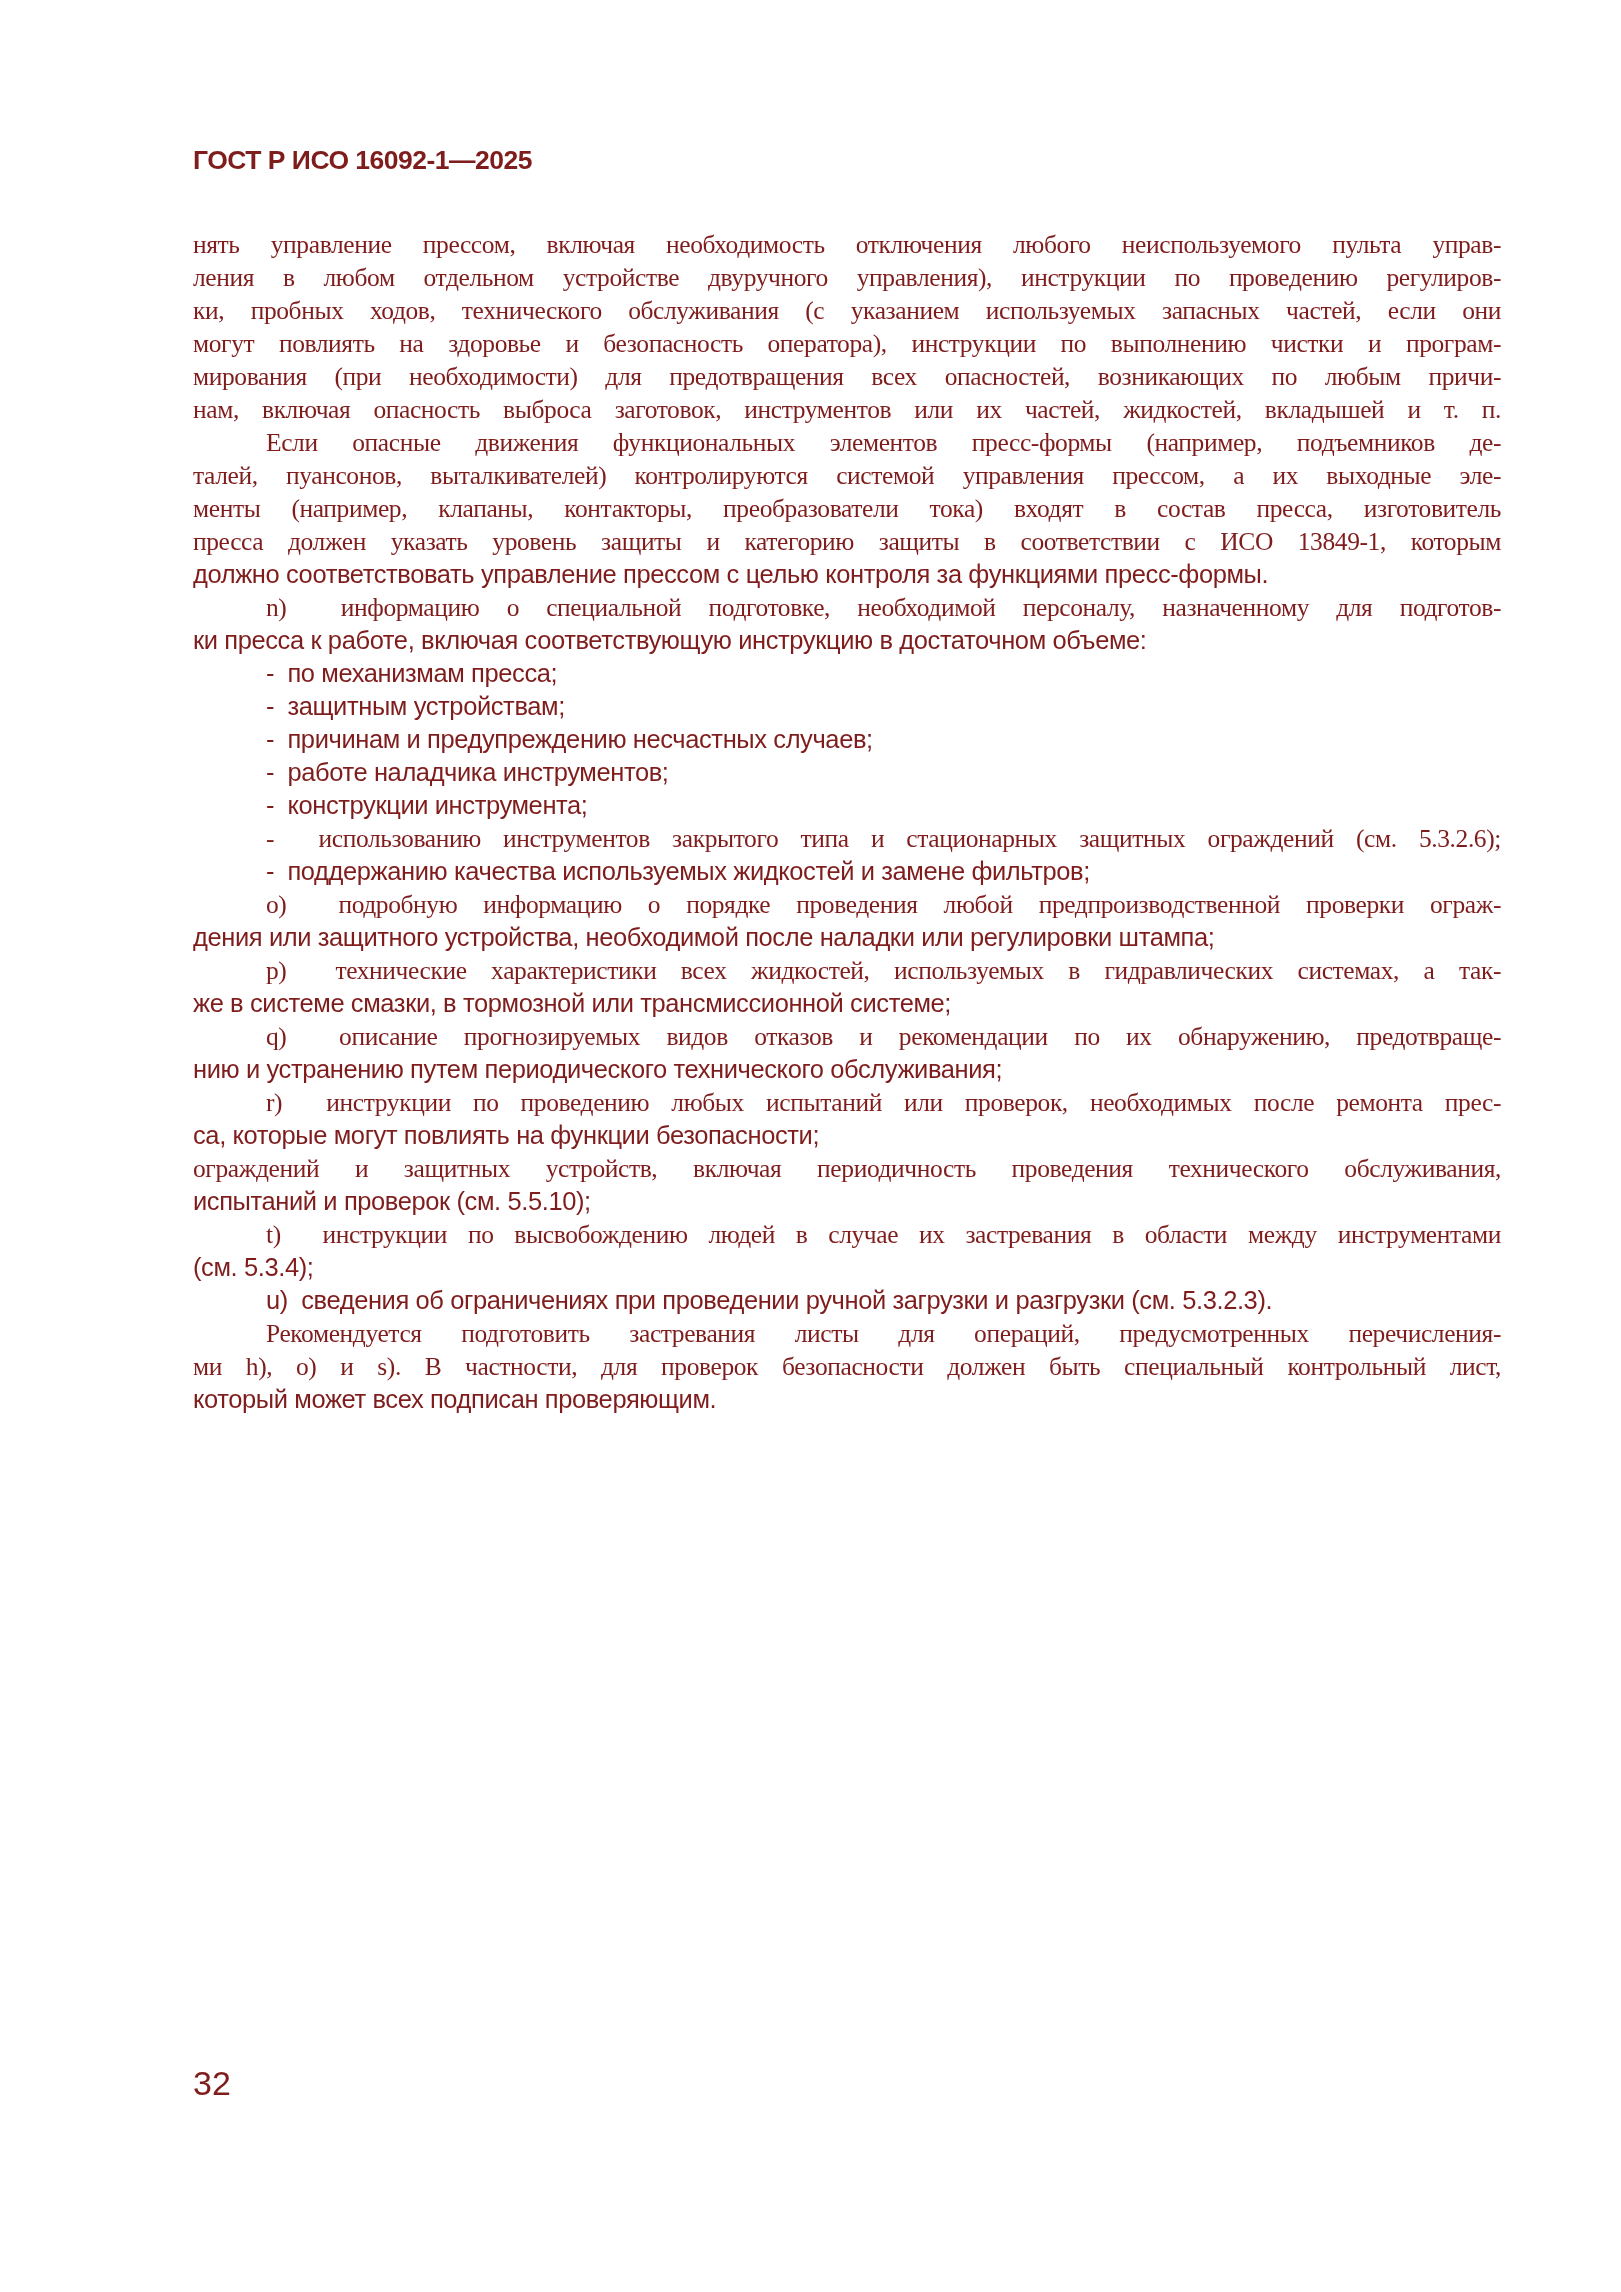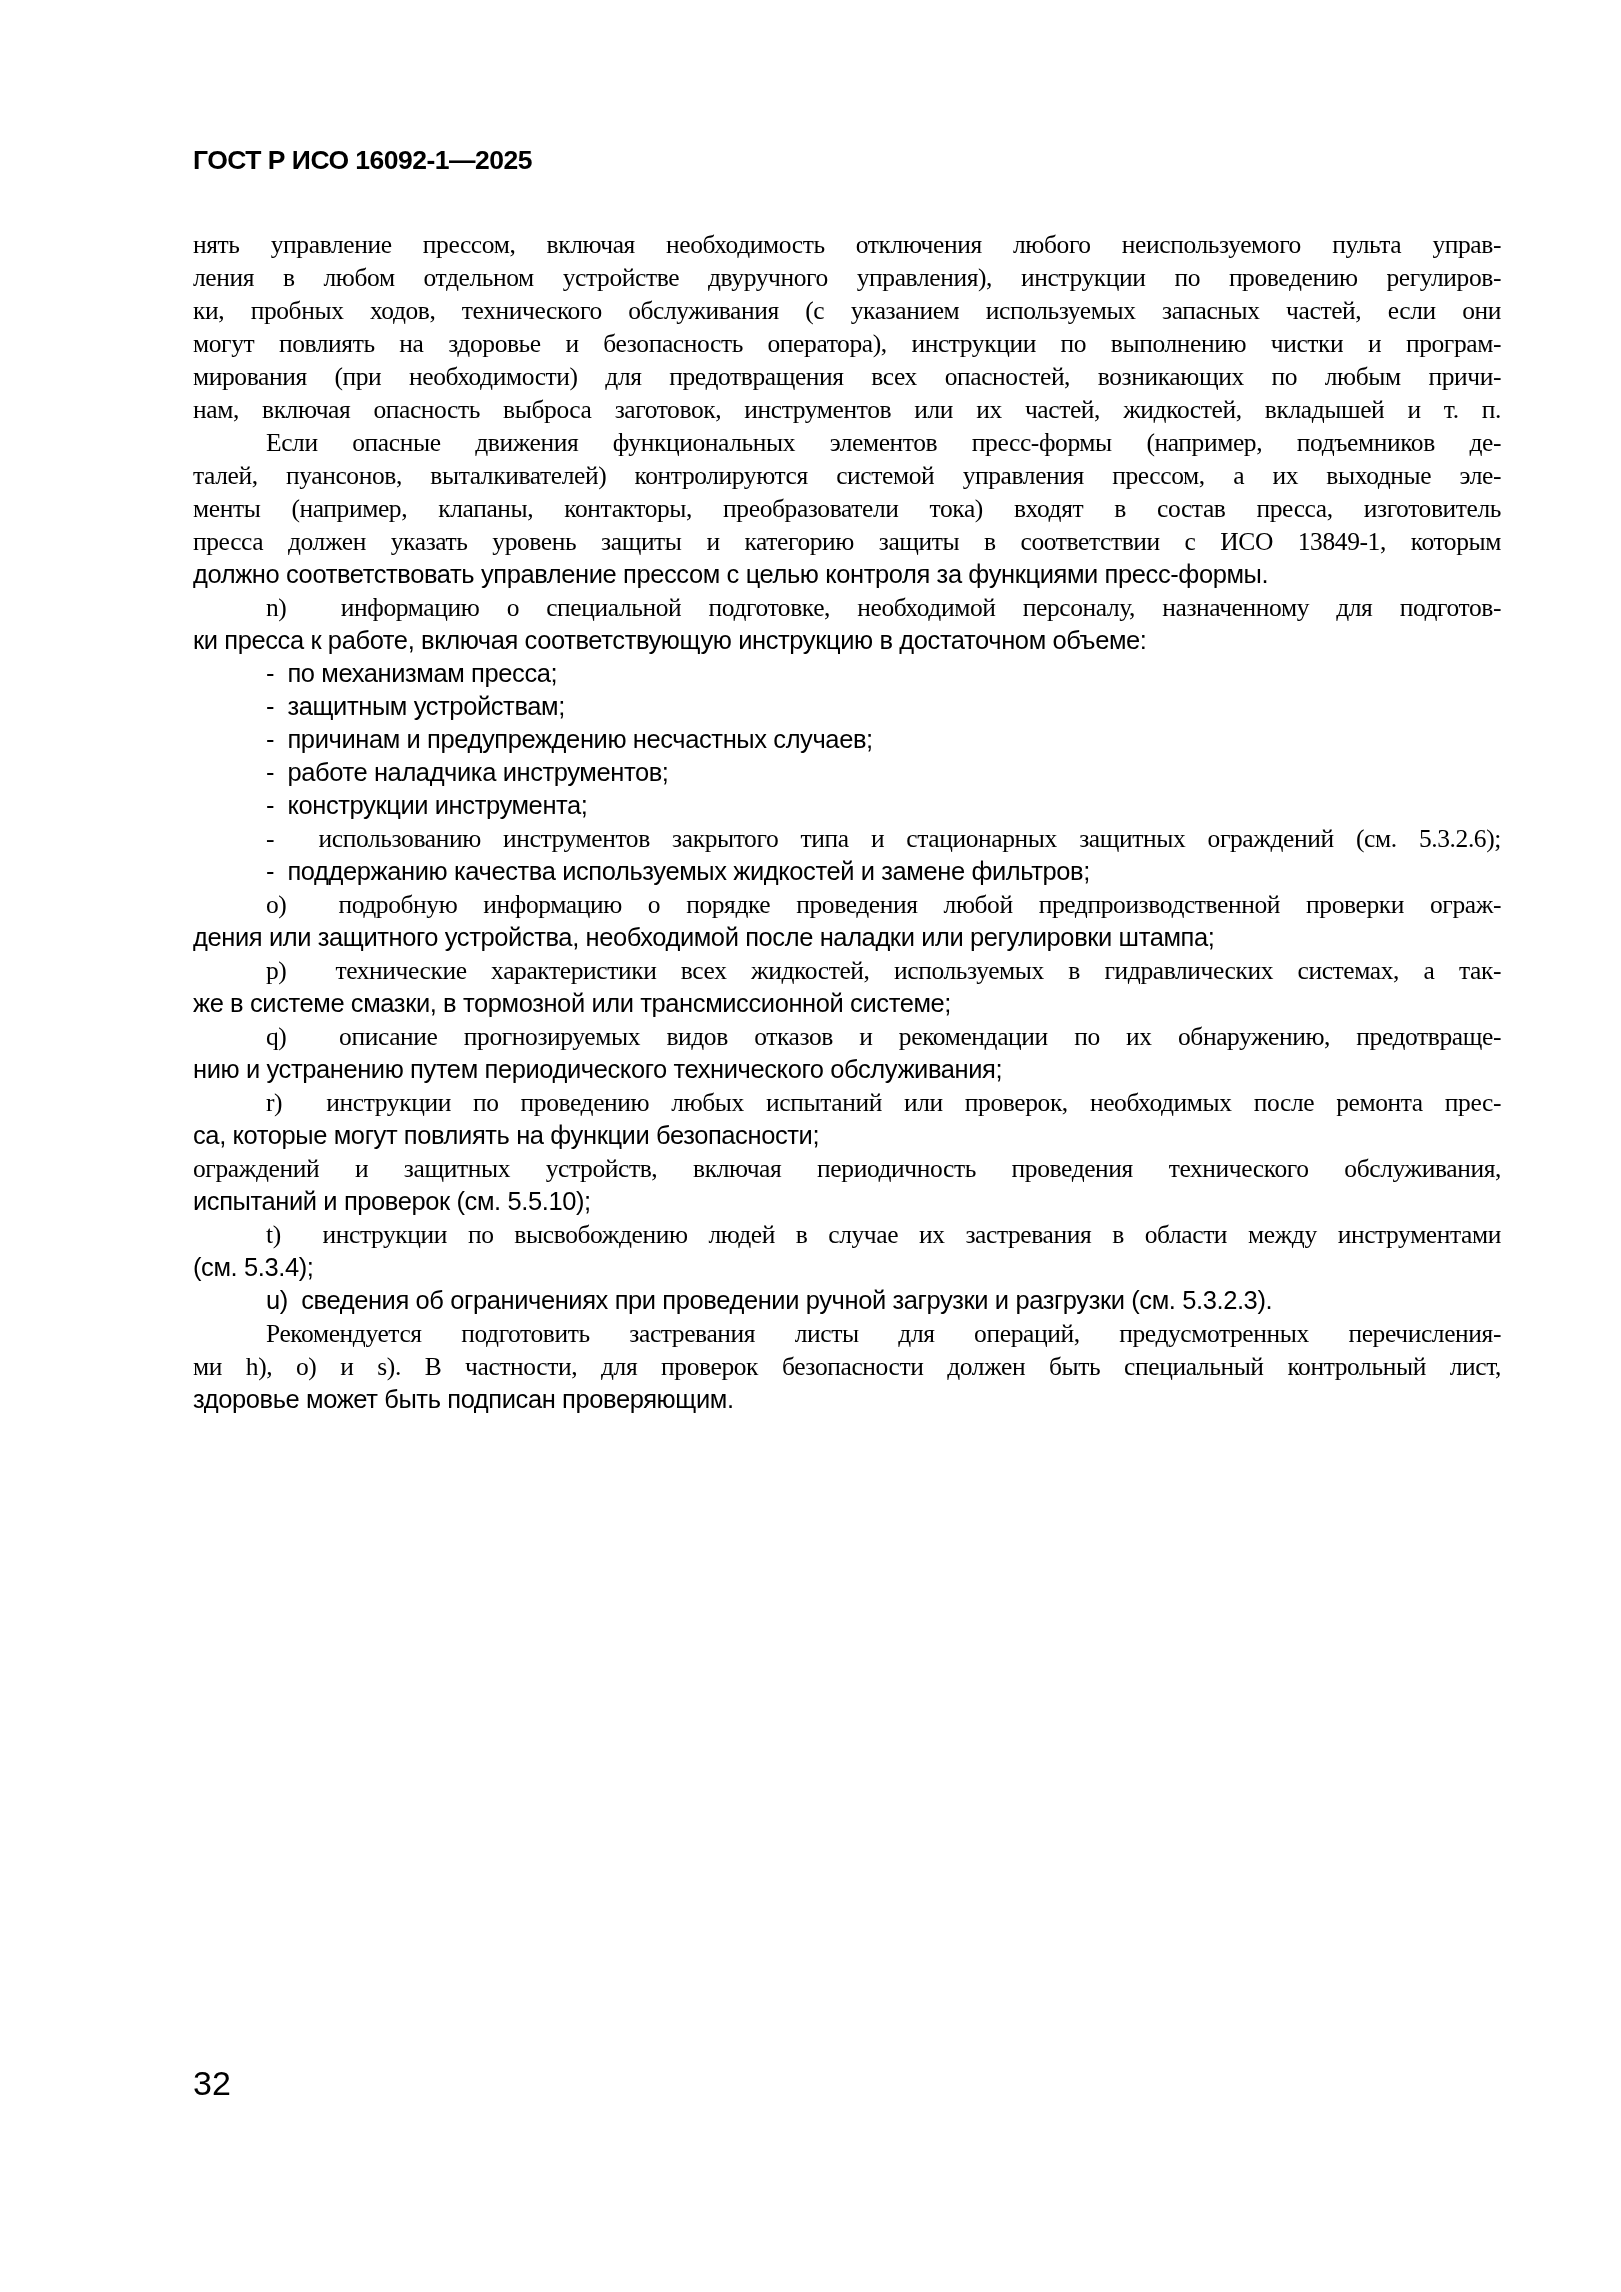--- a/index.html
+++ b/index.html
@@ -2,21 +2,21 @@
 <html><head>
 <meta charset="utf-8">
 <style>
   html, body { margin: 0; padding: 0; background: #e8e8e8; }
   .page {
     position: relative;
     width: 1621px;
     height: 2293px;
     background: #ffffff;
     font-family: "Liberation Sans", sans-serif;
-    color: #000000;
+    color: #7f1d1d;
     overflow: hidden;
   }
   .doc-header {
     position: absolute;
     left: 193px;
     top: 145px;
     font-size: 26.5px;
     font-weight: bold;
     letter-spacing: -0.5px;
     white-space: nowrap;
@@ -85,18 +85,18 @@
       <div class="line">нию и устранению путем периодического технического обслуживания;</div>
       <div class="line j ind">r)&nbsp; инструкции по проведению любых испытаний или проверок, необходимых после ремонта прес-</div>
       <div class="line">са, которые могут повлиять на функции безопасности;</div>
       <div class="line j">ограждений и защитных устройств, включая периодичность проведения технического обслуживания,</div>
       <div class="line">испытаний и проверок (см. 5.5.10);</div>
       <div class="line j ind">t)&nbsp; инструкции по высвобождению людей в случае их застревания в области между инструментами</div>
       <div class="line">(см. 5.3.4);</div>
       <div class="line ind">u)&nbsp; сведения об ограничениях при проведении ручной загрузки и разгрузки (см. 5.3.2.3).</div>
       <div class="line j ind">Рекомендуется подготовить застревания листы для операций, предусмотренных перечисления-</div>
       <div class="line j">ми h), o) и s). В частности, для проверок безопасности должен быть специальный контрольный лист,</div>
-      <div class="line">здоровье может быть подписан проверяющим.</div>
+      <div class="line">который может всех подписан проверяющим.</div>
     </div>
 
   <div class="page-number">32</div>
 </div>
 
 
 </body></html>

